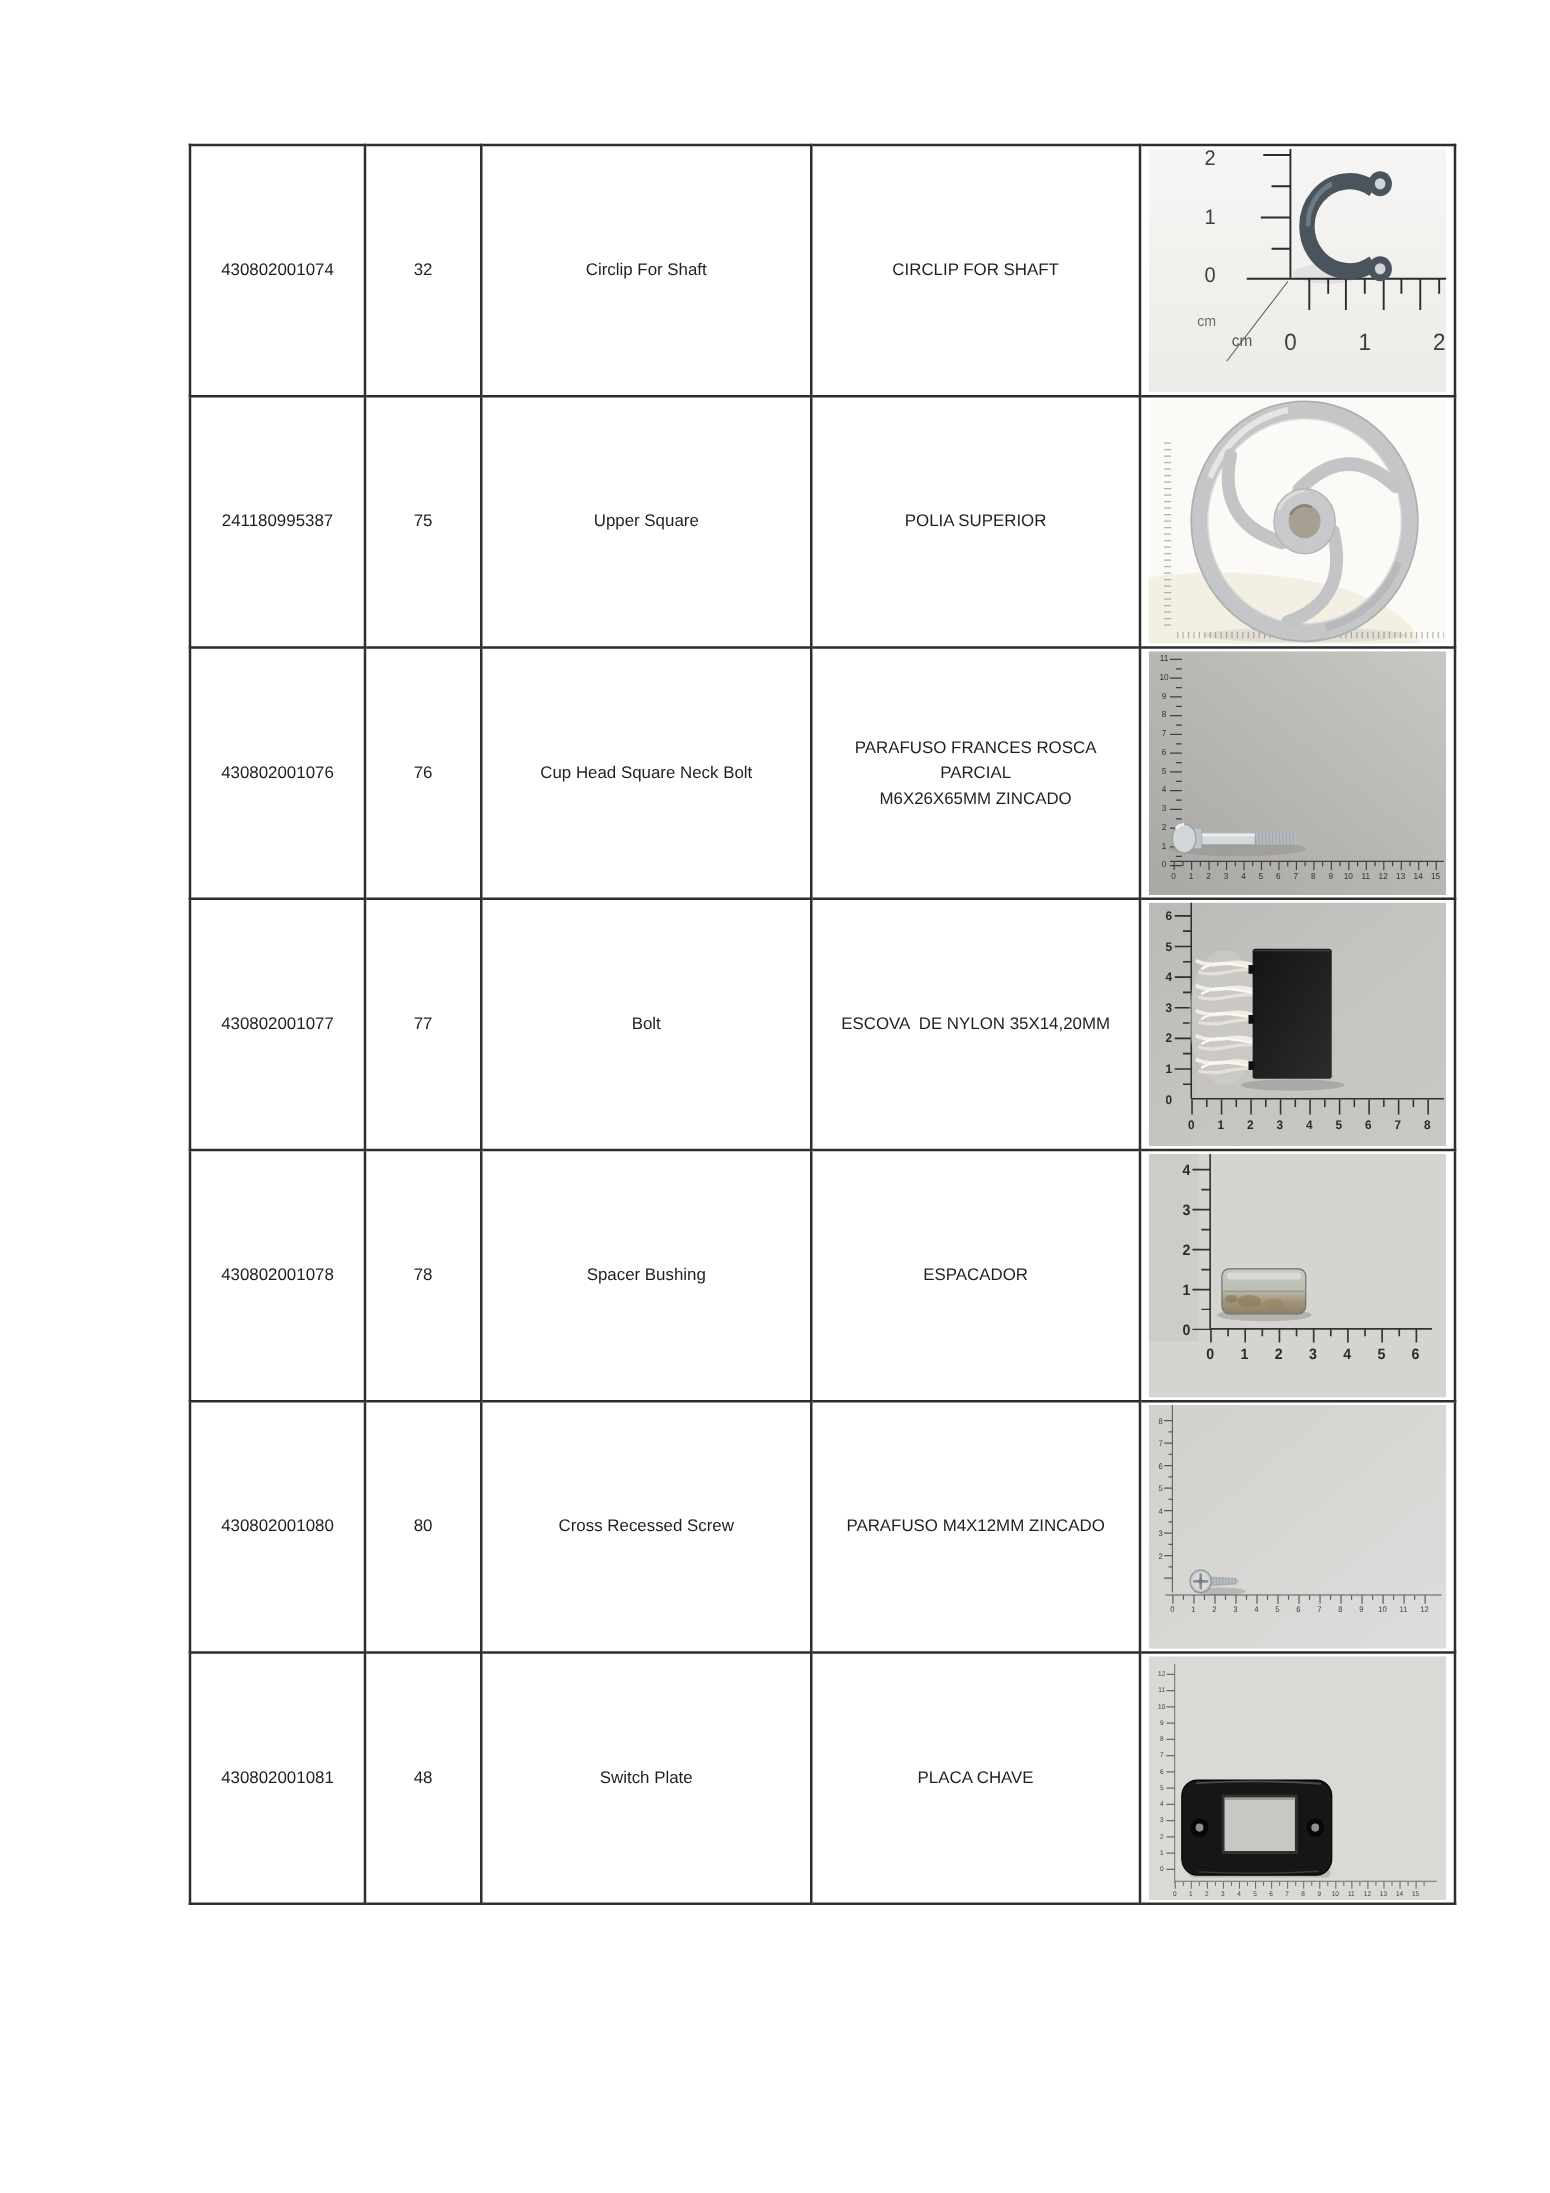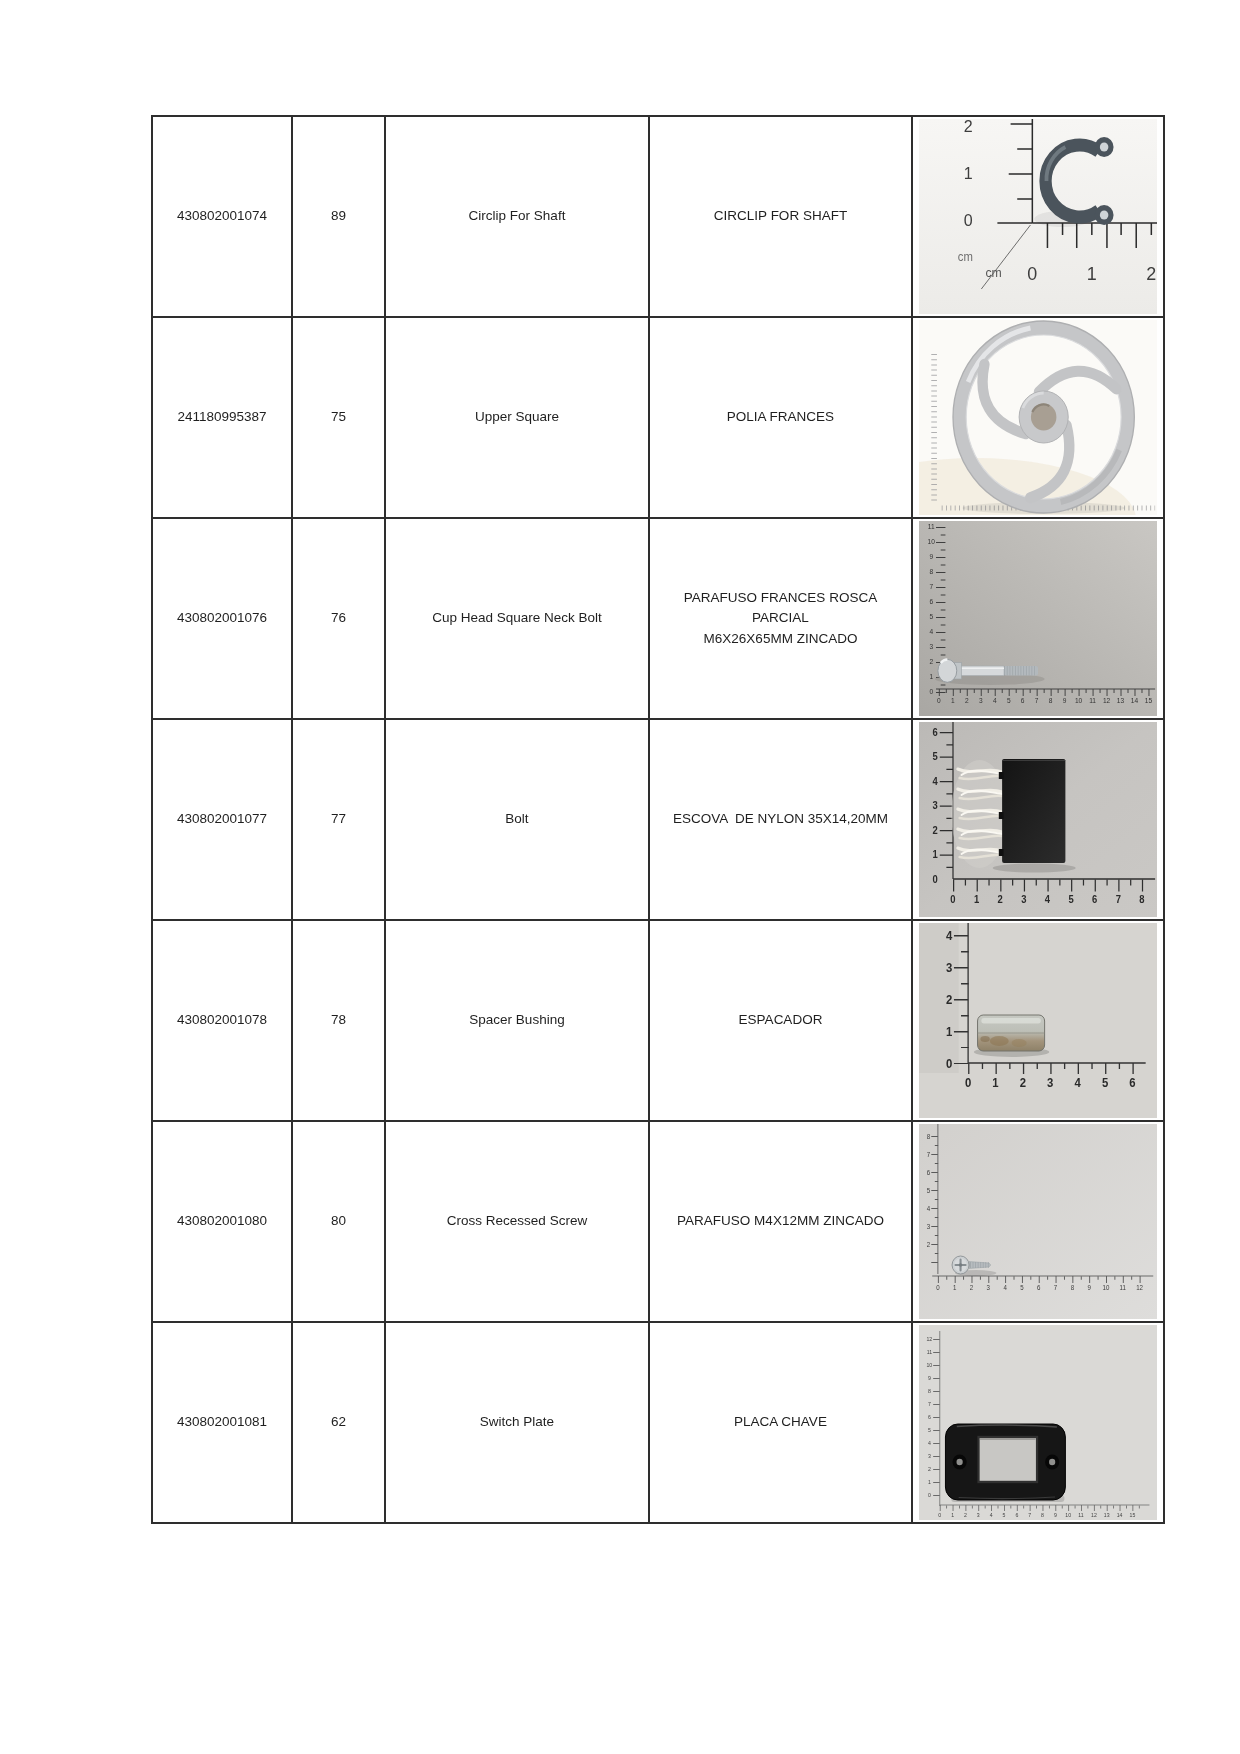--- a/index.html
+++ b/index.html
@@ -45,21 +45,21 @@
         <col style="width:140px">
         <col style="width:93px">
         <col style="width:264px">
         <col style="width:263px">
         <col style="width:252px">
       </colgroup>
 <tbody>
 
   <tr class="part-row">
     <td>430802001074</td>
-    <td>89</td>
+    <td>32</td>
     <td>Circlip For Shaft</td>
     <td class="c-pt">CIRCLIP FOR SHAFT</td>
     <td class="c-photo">
       <svg class="photo-svg" viewBox="0 0 252 195" preserveAspectRatio="none">
         <defs>
           <linearGradient id="g1" x1="0" y1="0" x2="0" y2="1">
             <stop offset="0" stop-color="#f7f6f4"></stop>
                   <stop offset="1" stop-color="#ecebe8"></stop>
           </linearGradient>
         </defs>
@@ -94,21 +94,21 @@
           <circle cx="196" cy="96" r="4.5" fill="#cfd4d7"></circle>
         </g>
       </svg>
     </td>
   </tr>
 
   <tr class="part-row">
     <td>241180995387</td>
     <td>75</td>
     <td>Upper Square</td>
-    <td class="c-pt">POLIA FRANCES</td>
+    <td class="c-pt">POLIA SUPERIOR</td>
     <td class="c-photo">
       <svg class="photo-svg" viewBox="0 0 252 195" preserveAspectRatio="none">
         <rect width="252" height="195" fill="#fbfaf7"></rect>
         <ellipse cx="60" cy="200" rx="170" ry="62" fill="#eee5d4" opacity="0.55"></ellipse>
         <g stroke="#98989a" opacity="0.75">
           <path d="M16,34 V182" stroke-width="6" stroke-dasharray="1 4.2"></path>
           <path d="M24,188 H250" stroke-width="5" stroke-dasharray="1 3.6"></path>
         </g>
         <g>
           <ellipse cx="132" cy="188" rx="86" ry="6" fill="#000000" opacity="0.07"></ellipse>
@@ -392,21 +392,21 @@
           <circle cx="44" cy="141" r="6.8" fill="#d8dbdd"></circle>
           <path d="M44,135.6 V146.4 M38.6,141 H49.4" stroke="#878e92" stroke-width="2.2" stroke-linecap="round"></path>
           <circle cx="44" cy="141" r="1.8" fill="#767d81"></circle>
         </g>
       </svg>
     </td>
   </tr>
 
   <tr class="part-row">
     <td>430802001081</td>
-    <td>62</td>
+    <td>48</td>
     <td>Switch Plate</td>
     <td class="c-pt">PLACA CHAVE</td>
     <td class="c-photo">
       <svg class="photo-svg" viewBox="0 0 252 195" preserveAspectRatio="none">
         <rect width="252" height="195" fill="#dad9d6"></rect>
         <g stroke="#6a6a6a">
           <path d="M22,6 V181" stroke-width="0.8" fill="none"></path>
           <path d="M18.5,14 V171" stroke-width="7" stroke-dasharray="0.9 12.1"></path>
         </g>
         <g stroke="#6a6a6a">

